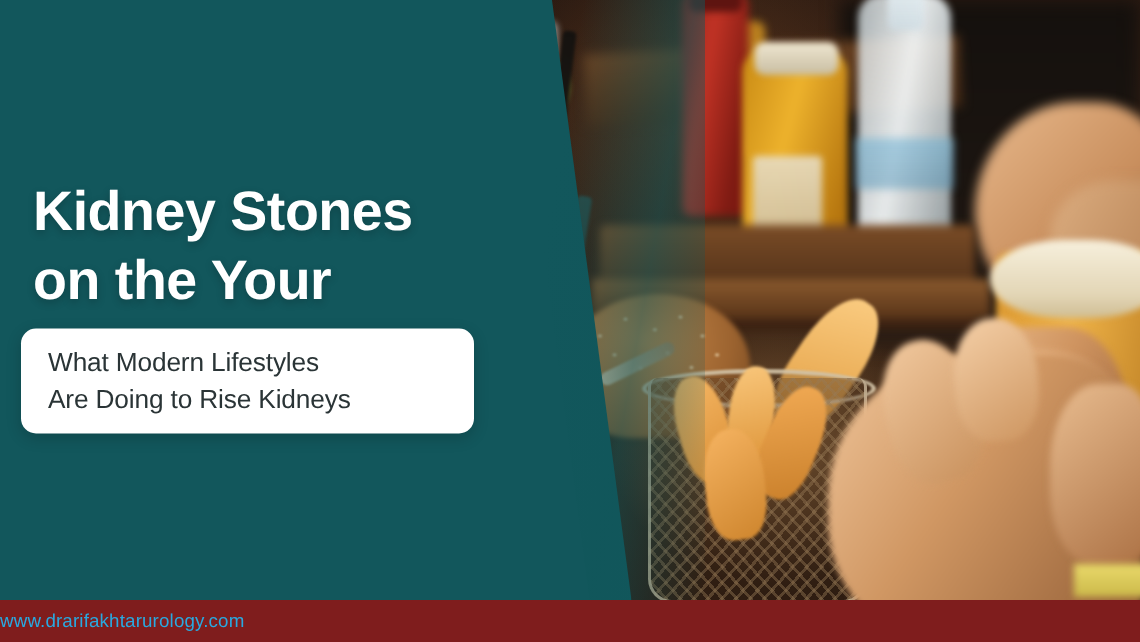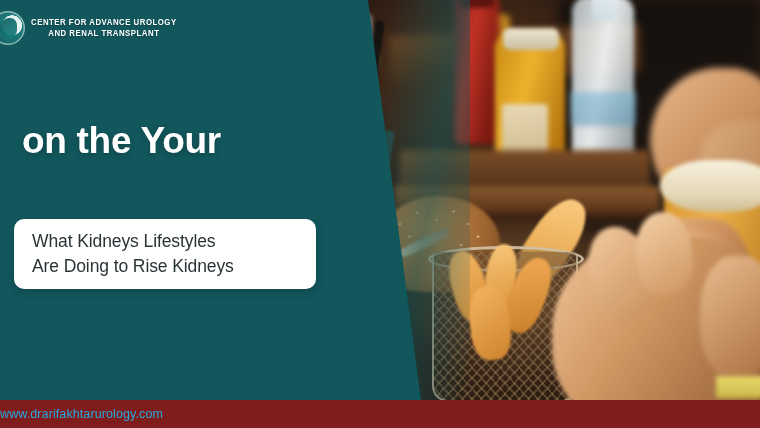--- a/index.html
+++ b/index.html
@@ -454,34 +454,28 @@
     <div class="thumb"></div>
 
     <div class="bun-left"></div>
     <div class="cup-left"></div>
     <div class="napkin"></div>
   </div>
 
   <div class="teal-overlay"></div>
   <div class="teal-overlay-soft"></div>
 
-  <div class="logo">
-    <div class="logo-mark"></div>
-    <div class="logo-text">
-      <div>CENTER FOR ADVANCE UROLOGY</div>
-      <div>AND RENAL TRANSPLANT</div>
-    </div>
-  </div>
 
   <div class="headline">
+    <span>Kidney Stones</span>
     <span>on the Your</span>
   </div>
 
   <div class="subtitle-card">
-    <span>What Kidneys Lifestyles</span>
+    <span>What Modern Lifestyles</span>
     <span>Are Doing to Rise Kidneys</span>
   </div>
 
   <div class="footer">
     <span class="footer-url">www.drarifakhtarurology.com</span>
   </div>
 
 </div>
 
 </body></html>

